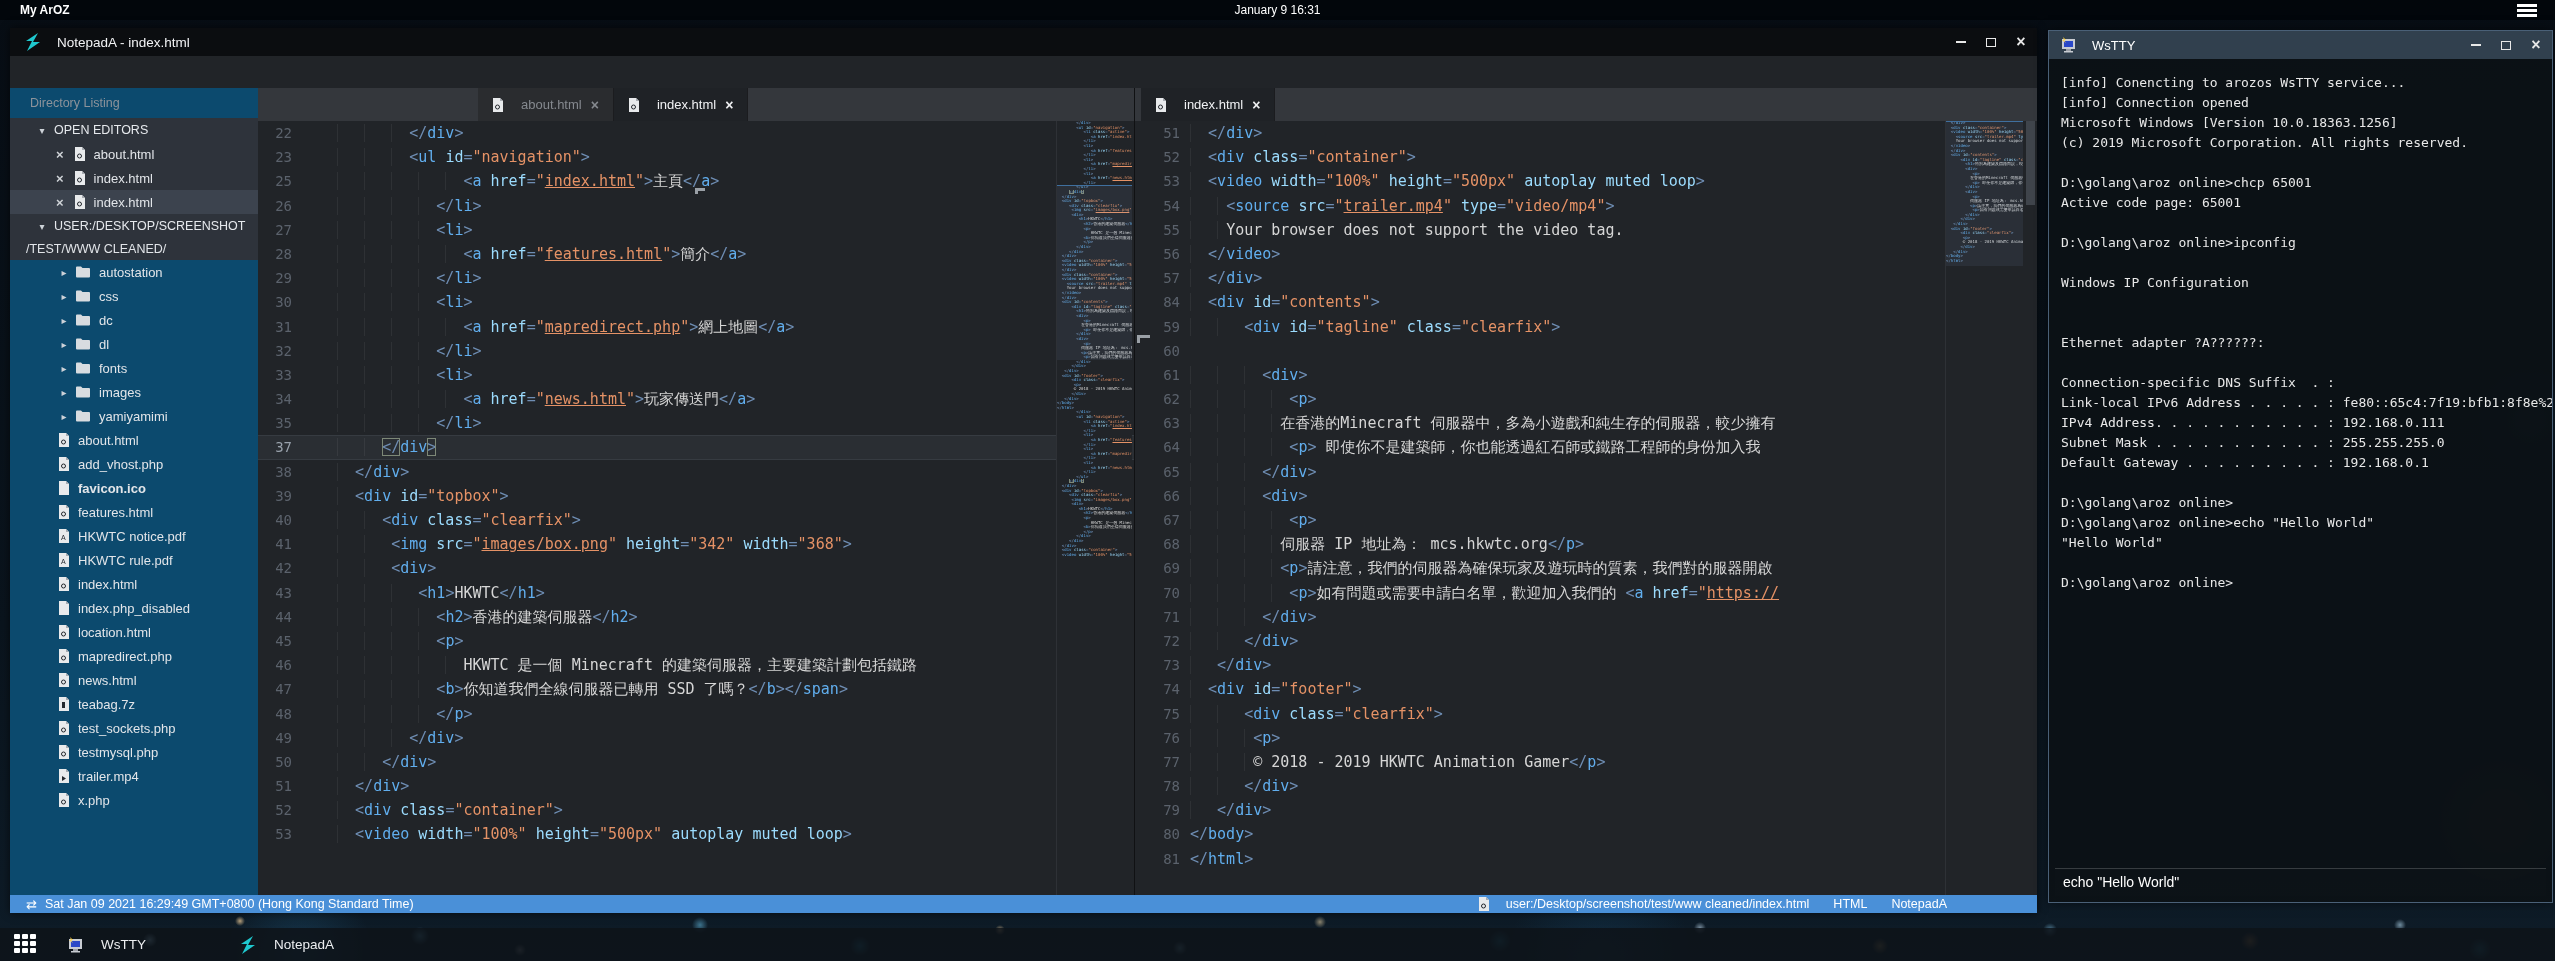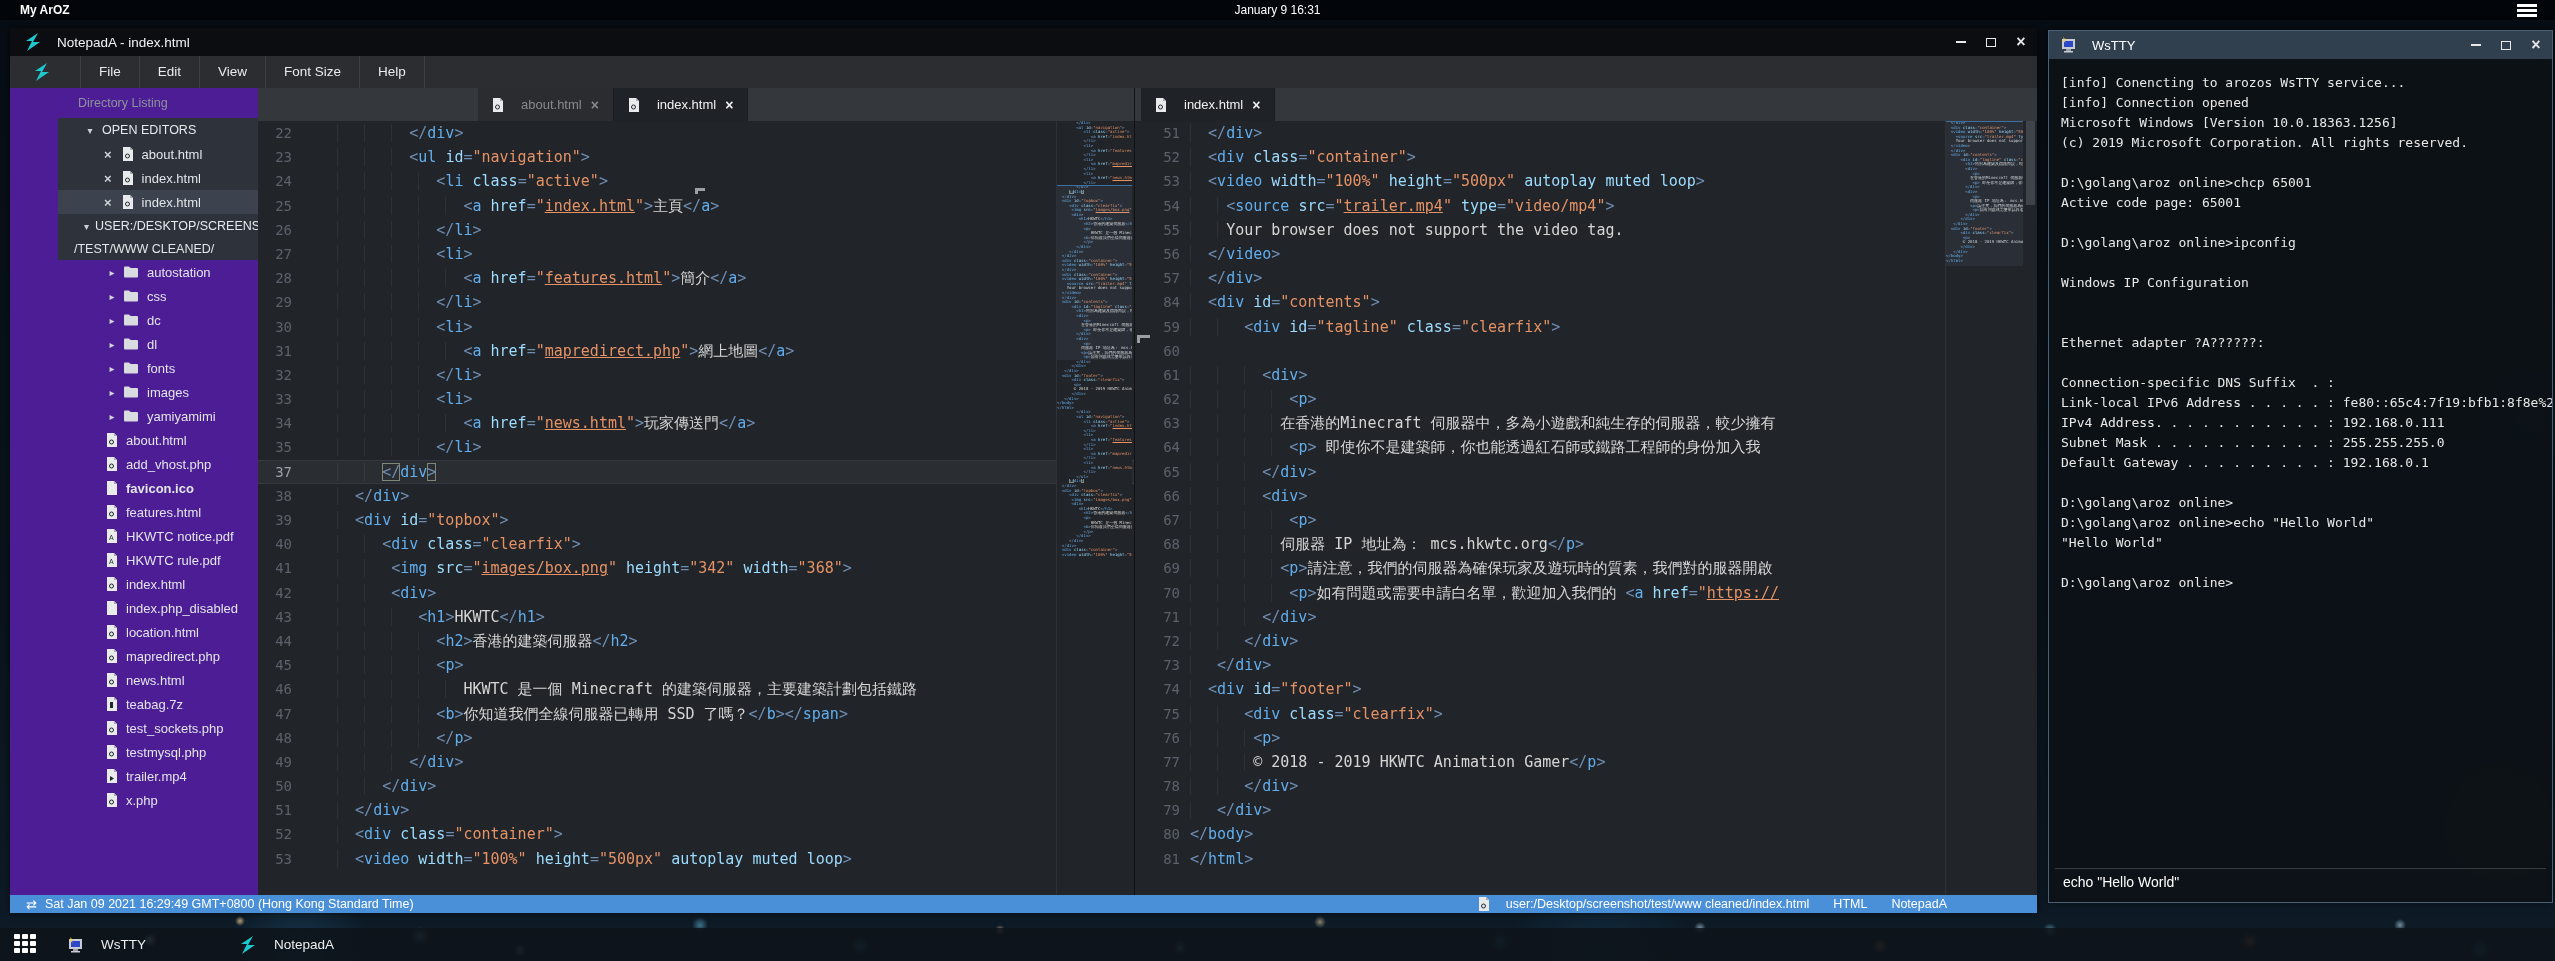--- a/index.html
+++ b/index.html
@@ -53,21 +53,21 @@
   .ctl.x { font-size:16px; font-weight:700; }
   #np-menu { position:absolute; left:0; top:28px; right:0; height:32px; background:#2b2d31;
     display:flex; align-items:center; color:#e8eaec; font-size:13.5px; }
   #np-menu .logo-wrap { width:62px; display:flex; justify-content:center; }
   .menu-item { padding:0 18px; height:32px; line-height:32px; border-left:1px solid #3a3d42; cursor:pointer; }
   .menu-item:last-child { border-right:1px solid #3a3d42; }
 
   #np-body { position:absolute; left:0; top:60px; right:0; bottom:18px; display:flex; }
 
   
-  #sidebar { width:248px; background:#4c1d95; color:#e2e5e9; flex:0 0 248px; overflow:hidden;padding-left:48px; }
+  #sidebar { width:248px; background:#0c4a6e; color:#e2e5e9; flex:0 0 248px; overflow:hidden; }
   #dir-label { height:30px; line-height:30px; padding-left:20px; color:#8d939b; font-size:12.5px; }
   .sb-section { background:#2e333b; }
   .sb-row { height:24px; display:flex; align-items:center; font-size:13px; cursor:pointer; white-space:nowrap; }
   .sb-row.sel { background:#3c434e; }
   .sb-caret { width:12px; color:#cdd2d8; font-size:10px; text-align:center; margin-right:6px; }
   .sb-x { color:#d0d4d8; font-size:13px; font-weight:700; margin-right:10px; }
   .sb-ic { display:inline-flex; margin-right:8px; }
   .hdr-label { font-size:12.5px; color:#e6e9ed; }
   .root-line2 { padding-left:16px; height:22px; line-height:22px; font-size:12.5px; }
 
@@ -164,34 +164,20 @@
       <span>NotepadA - index.html</span>
       <span class="win-ctl">
         <span class="ctl">
             <span class="bar"></span>
           </span>
         <span class="ctl">
             <span class="box"></span>
           </span>
         <span class="ctl x">×</span>
       </span>
-    </div>
-    <div id="np-menu">
-      <span class="logo-wrap sb-ic" id="np-menu-logo">
-          <svg width="17" height="18" viewBox="0 0 17 18">
-            <path d="M14 0 L2 8 H8 L3 18 L16 9 H9 Z" fill="#1fc8cf"></path>
-          </svg>
-        </span>
-      <span id="menu-items" style="display: flex;">
-          <span class="menu-item">File</span>
-          <span class="menu-item">Edit</span>
-          <span class="menu-item">View</span>
-          <span class="menu-item">Font Size</span>
-          <span class="menu-item">Help</span>
-        </span>
     </div>
     <div id="np-body">
       <div id="sidebar">
         <div id="dir-label">Directory Listing</div>
         <div id="sb-content">
             <div class="sb-section">
               <div class="sb-row" style="padding-left: 26px;">
                 <span class="sb-caret">▾</span>
                 <span class="hdr-label">OPEN EDITORS</span>
               </div>
@@ -479,21 +465,20 @@
                     <circle cx="5.5" cy="9" r="2" fill="none" stroke="#23272d" stroke-width="1"></circle>
                   </svg>
                 </span>
                 <span>index.html</span>
                 <span class="tab-x">×</span>
               </div>
             </div>
             <div class="lines">
               <div class="line"><span class="num">22</span><span class="code" style="white-space: pre;"><span class="ind">        </span><span class="tk-p">&lt;/</span><span class="tk-tag">div</span><span class="tk-p">&gt;</span></span></div>
               <div class="line"><span class="num">23</span><span class="code" style="white-space: pre;"><span class="ind">        </span><span class="tk-p">&lt;</span><span class="tk-tag">ul</span><span class="tk-txt"> </span><span class="tk-attr">id</span><span class="tk-p">=</span><span class="tk-str">"navigation"</span><span class="tk-p">&gt;</span></span></div>
-              <div class="line"><span class="num">24</span><span class="code" style="white-space: pre;"><span class="ind">           </span><span class="tk-p">&lt;</span><span class="tk-tag">li</span><span class="tk-txt"> </span><span class="tk-attr">class</span><span class="tk-p">=</span><span class="tk-str">"active"</span><span class="tk-p">&gt;</span></span></div>
               <div class="line"><span class="num">25</span><span class="code" style="white-space: pre;"><span class="ind">              </span><span class="tk-p">&lt;</span><span class="tk-tag">a</span><span class="tk-txt"> </span><span class="tk-attr">href</span><span class="tk-p">=</span><span class="tk-str">"</span><span class="tk-lnk">index.html</span><span class="tk-str">"</span><span class="tk-p">&gt;</span><span class="tk-txt">主頁</span><span class="tk-p">&lt;/</span><span class="tk-tag">a</span><span class="tk-p">&gt;</span></span></div>
               <div class="line"><span class="num">26</span><span class="code" style="white-space: pre;"><span class="ind">           </span><span class="tk-p">&lt;/</span><span class="tk-tag">li</span><span class="tk-p">&gt;</span></span></div>
               <div class="line"><span class="num">27</span><span class="code" style="white-space: pre;"><span class="ind">           </span><span class="tk-p">&lt;</span><span class="tk-tag">li</span><span class="tk-p">&gt;</span></span></div>
               <div class="line"><span class="num">28</span><span class="code" style="white-space: pre;"><span class="ind">              </span><span class="tk-p">&lt;</span><span class="tk-tag">a</span><span class="tk-txt"> </span><span class="tk-attr">href</span><span class="tk-p">=</span><span class="tk-str">"</span><span class="tk-lnk">features.html</span><span class="tk-str">"</span><span class="tk-p">&gt;</span><span class="tk-txt">簡介</span><span class="tk-p">&lt;/</span><span class="tk-tag">a</span><span class="tk-p">&gt;</span></span></div>
               <div class="line"><span class="num">29</span><span class="code" style="white-space: pre;"><span class="ind">           </span><span class="tk-p">&lt;/</span><span class="tk-tag">li</span><span class="tk-p">&gt;</span></span></div>
               <div class="line"><span class="num">30</span><span class="code" style="white-space: pre;"><span class="ind">           </span><span class="tk-p">&lt;</span><span class="tk-tag">li</span><span class="tk-p">&gt;</span></span></div>
               <div class="line"><span class="num">31</span><span class="code" style="white-space: pre;"><span class="ind">              </span><span class="tk-p">&lt;</span><span class="tk-tag">a</span><span class="tk-txt"> </span><span class="tk-attr">href</span><span class="tk-p">=</span><span class="tk-str">"</span><span class="tk-lnk">mapredirect.php</span><span class="tk-str">"</span><span class="tk-p">&gt;</span><span class="tk-txt">網上地圖</span><span class="tk-p">&lt;/</span><span class="tk-tag">a</span><span class="tk-p">&gt;</span></span></div>
               <div class="line"><span class="num">32</span><span class="code" style="white-space: pre;"><span class="ind">           </span><span class="tk-p">&lt;/</span><span class="tk-tag">li</span><span class="tk-p">&gt;</span></span></div>
               <div class="line"><span class="num">33</span><span class="code" style="white-space: pre;"><span class="ind">           </span><span class="tk-p">&lt;</span><span class="tk-tag">li</span><span class="tk-p">&gt;</span></span></div>
               <div class="line"><span class="num">34</span><span class="code" style="white-space: pre;"><span class="ind">              </span><span class="tk-p">&lt;</span><span class="tk-tag">a</span><span class="tk-txt"> </span><span class="tk-attr">href</span><span class="tk-p">=</span><span class="tk-str">"</span><span class="tk-lnk">news.html</span><span class="tk-str">"</span><span class="tk-p">&gt;</span><span class="tk-txt">玩家傳送門</span><span class="tk-p">&lt;/</span><span class="tk-tag">a</span><span class="tk-p">&gt;</span></span></div>

